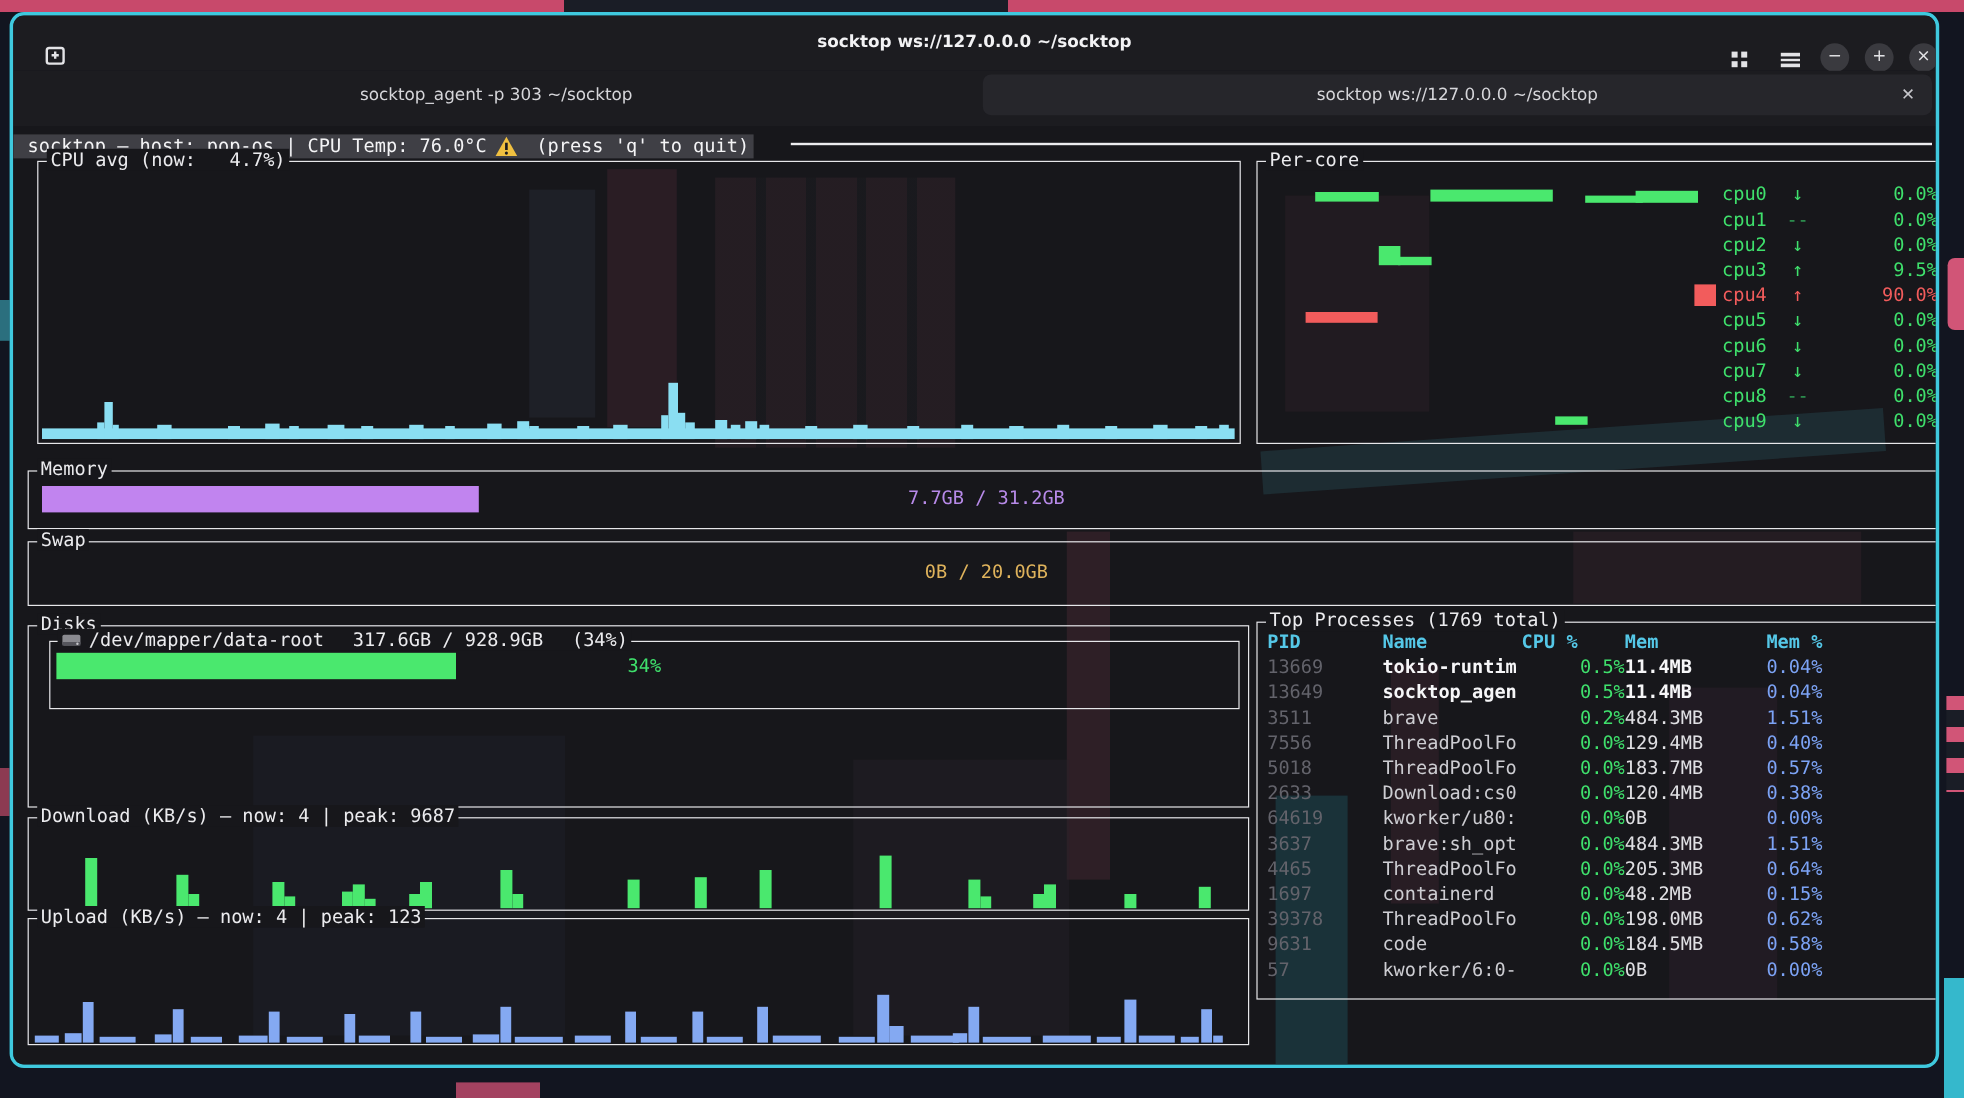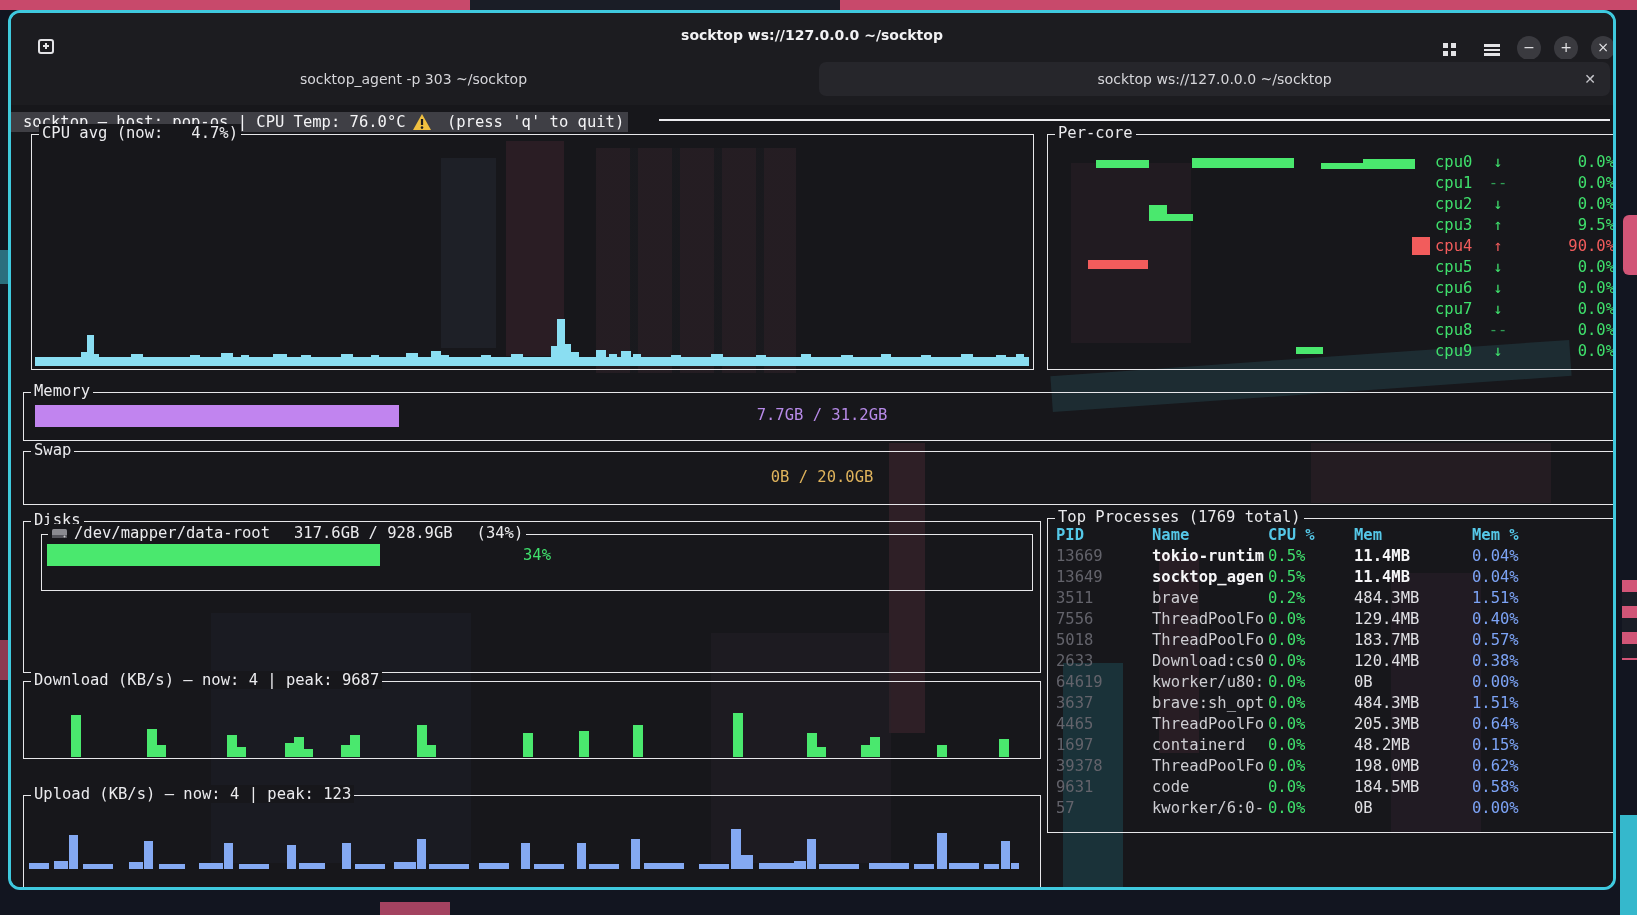--- a/index.html
+++ b/index.html
@@ -49,21 +49,21 @@
   .core-row.hot{color:#f25c5c;}
   .core-row .dim{color:#2f9e55;}
   
   .centered-val{position:absolute;left:0;right:0;text-align:center;z-index:4;}
   
   .prow{display:grid;grid-template-columns:96px 116px 86px 118px 1fr;height:21px;line-height:21px;padding-left:8px;white-space:pre;overflow:hidden;}
   .prow span{overflow:hidden;}
   .phead span{color:#55c8e8;font-weight:bold;}
   .c-pid{color:#63636b;}
   .c-name{color:#cdcdd2;}
-  .c-cpu{color:#3fe06c;}
+  .c-cpu{color:#3fe06c;text-align:right;}
   .c-mem{color:#e0e0e4;}
   .c-memp{color:#7ca3f5;}
   .prow.boldrow .c-name,.prow.boldrow .c-mem{color:#f6f6f8;font-weight:bold;}
   .disk-sub{position:absolute;border:1px solid #e7e7ea;box-sizing:border-box;z-index:3;}
   .disk-title{position:absolute;top:-11px;left:6px;background:#17171b;padding:0 3px;color:#ebebee;
               white-space:pre;display:flex;align-items:center;gap:6px;z-index:4;}
   .pct-label{position:absolute;left:0;right:0;text-align:center;color:#3fe06c;z-index:4;}
 </style>
 </head>
 <body>
@@ -287,21 +287,21 @@
           <div class="bar" style="left: 608px; width: 10px; height: 32px; background: rgb(74, 232, 110);"></div>
           <div class="bar" style="left: 708px; width: 10px; height: 44px; background: rgb(74, 232, 110);"></div>
           <div class="bar" style="left: 782px; width: 10px; height: 24px; background: rgb(74, 232, 110);"></div>
           <div class="bar" style="left: 792px; width: 9px; height: 10px; background: rgb(74, 232, 110);"></div>
           <div class="bar" style="left: 836px; width: 9px; height: 12px; background: rgb(74, 232, 110);"></div>
           <div class="bar" style="left: 845px; width: 10px; height: 20px; background: rgb(74, 232, 110);"></div>
           <div class="bar" style="left: 912px; width: 10px; height: 12px; background: rgb(74, 232, 110);"></div>
           <div class="bar" style="left: 974px; width: 10px; height: 18px; background: rgb(74, 232, 110);"></div>
         </div>
 
-      <div class="panel" style="left:12px;top:660px;width:1018px;height:106px;margin-top:30px;">
+      <div class="panel" style="left:12px;top:660px;width:1018px;height:106px;">
         <span class="ptitle">Upload (KB/s) — now: 4 | peak: 123</span>
       </div>
       <div class="chart" id="ul-chart" style="left:14px;top:672px;width:1014px;height:92px;">
           <div class="bar" style="left: 4px; width: 20px; height: 6px; background: rgb(132, 169, 242);"></div>
           <div class="bar" style="left: 29px; width: 14px; height: 8px; background: rgb(132, 169, 242);"></div>
           <div class="bar" style="left: 44px; width: 9px; height: 34px; background: rgb(132, 169, 242);"></div>
           <div class="bar" style="left: 58px; width: 30px; height: 5px; background: rgb(132, 169, 242);"></div>
           <div class="bar" style="left: 104px; width: 14px; height: 7px; background: rgb(132, 169, 242);"></div>
           <div class="bar" style="left: 119px; width: 9px; height: 28px; background: rgb(132, 169, 242);"></div>
           <div class="bar" style="left: 134px; width: 26px; height: 5px; background: rgb(132, 169, 242);"></div>

